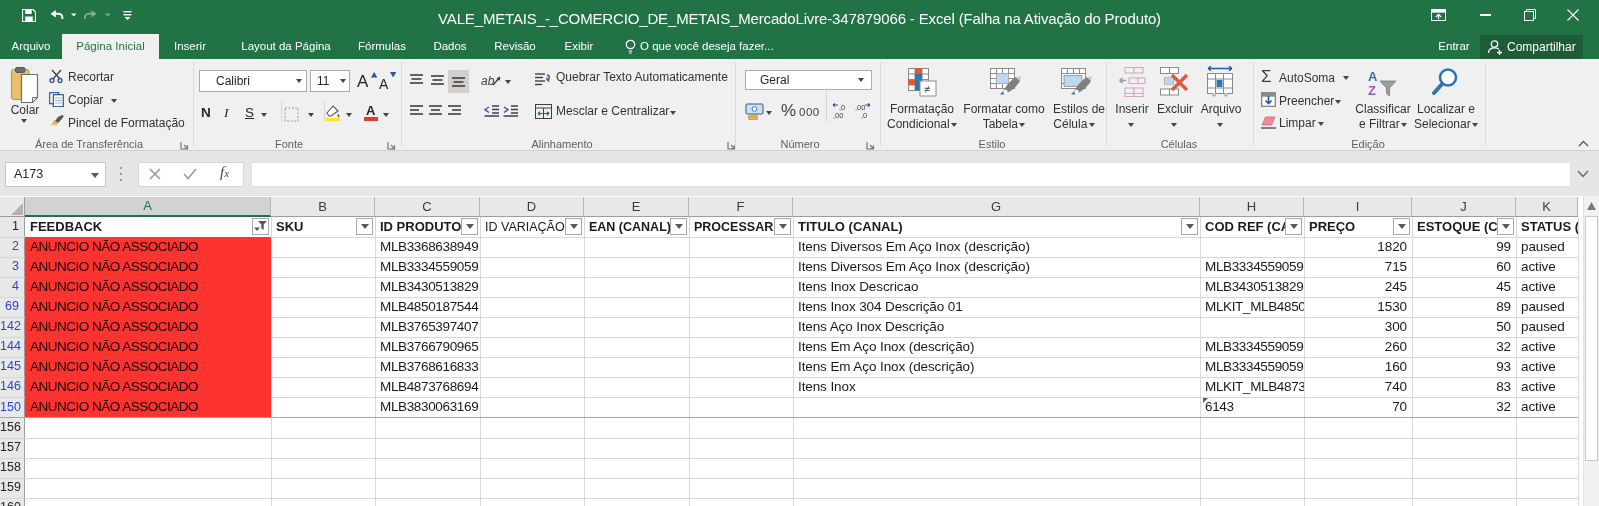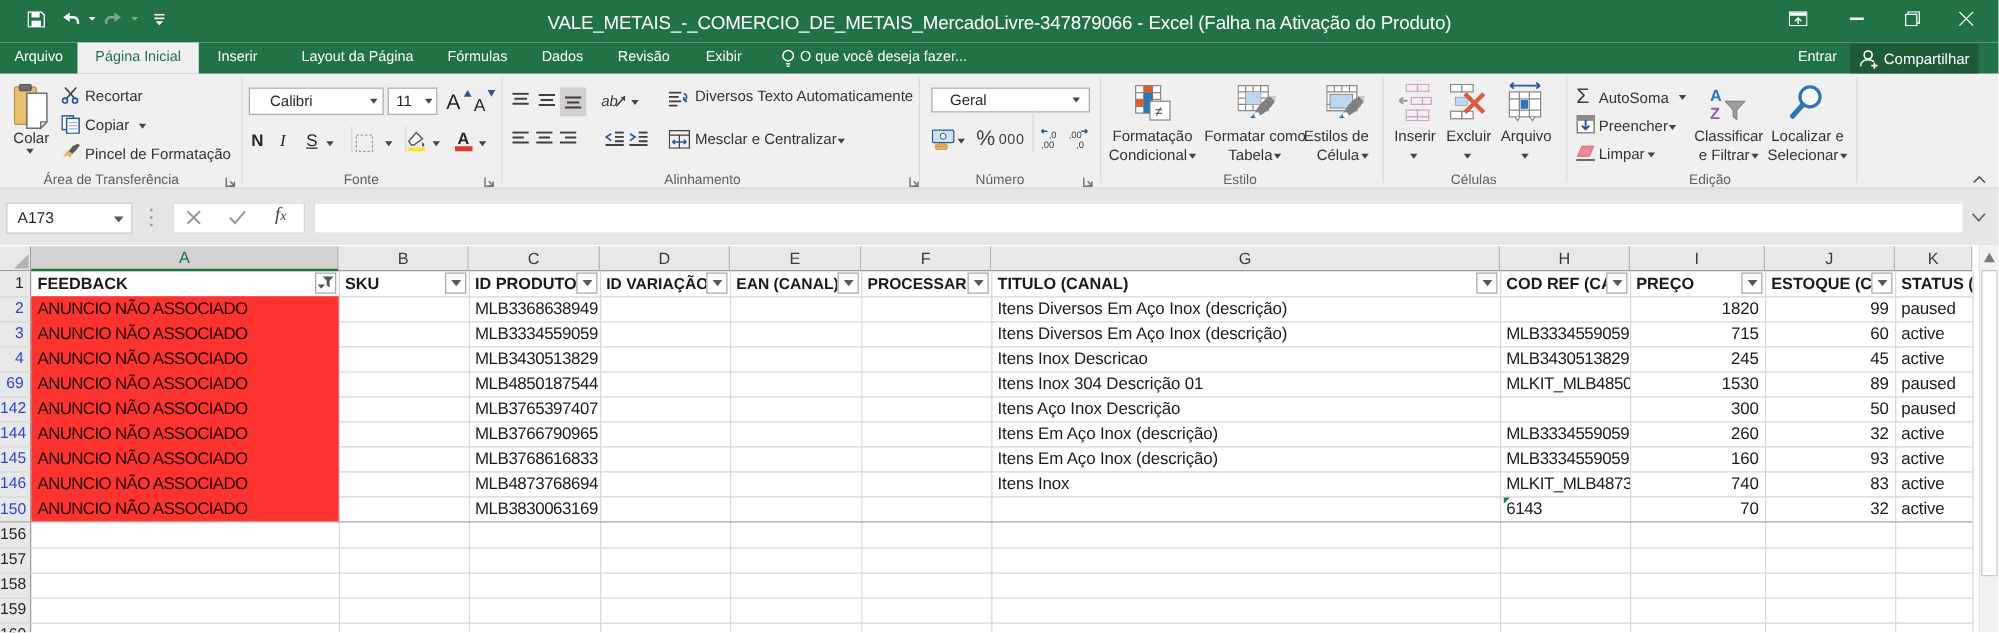--- a/index.html
+++ b/index.html
@@ -198,21 +198,21 @@
     <div class="abs caret" style="left:505px;top:21px"></div>
     <svg class="abs" style="left:535px;top:14px" width="16" height="13" viewBox="0 0 16 13">
       <g stroke="#3f3f3f" stroke-width="1.4">
           <path d="M0 1 H10"></path>
           <path d="M0 4.5 H8"></path>
           <path d="M0 8 H10"></path>
           <path d="M0 11.5 H7"></path>
         </g>
       <path d="M12 2 C15 2 15 7 12 7 M12 7 L12 4.5 M12 7 L14.5 8.5" stroke="#2b579a" stroke-width="1.3" fill="none"></path>
     </svg>
-    <div class="abs rtext" style="left:556px;top:11px">Diversos Texto Automaticamente</div>
+    <div class="abs rtext" style="left:556px;top:11px">Quebrar Texto Automaticamente</div>
     <svg class="abs" style="left:409px;top:46px" width="110 " height="13" viewBox="0 0 110 13">
       <g stroke="#3f3f3f" stroke-width="1.6">
           <path d="M1 1 H14"></path>
           <path d="M1 5 H10"></path>
           <path d="M1 9 H14"></path>
         </g>
       <g stroke="#3f3f3f" stroke-width="1.6" transform="translate(19,0)">
           <path d="M1 1 H14"></path>
           <path d="M3 5 H12"></path>
           <path d="M1 9 H14"></path>
@@ -310,21 +310,21 @@
     <div class="abs rtext" style="left:963px;top:58px;width:82px;text-align:center">Tabela <span class="caret" style="margin-left:-2px"></span></div>
     <svg class="abs" style="left:1061px;top:9px" width="32" height="30" viewBox="0 0 32 30">
       <rect x="0.5" y="0.5" width="24" height="20" fill="#fff" stroke="#8a8a8a"></rect>
       <path d="M0.5 5.5 H24.5 M6.5 0.5 V5.5 M12.5 0.5 V5.5 M18.5 0.5 V5.5 M0.5 15.5 H6 M0.5 20.5 H24.5" stroke="#8a8a8a"></path>
       <rect x="3" y="7.5" width="18" height="11" fill="#bdd7ee" stroke="#8a8a8a" stroke-width="0.8"></rect>
       <path d="M14 22 C17 16 21 12 26 9 L30 13 C27 18 23 22 17 25 Z" fill="#808080"></path>
       <path d="M26 9 L30 13 L31 8.5 Z" fill="#c9c9c9"></path>
       <path d="M17 25 C15 26.5 12 27 10 26 C12 24.5 13 23.5 14 22 Z" fill="#2e75b6"></path>
       <circle cx="15.5" cy="24" r="2.2" fill="#fff"></circle>
     </svg>
-    <div class="abs rtext" style="left:1043px;top:43px;width:62px;text-align:left">Estilos de</div>
+    <div class="abs rtext" style="left:1043px;top:43px;width:62px;text-align:right">Estilos de</div>
     <div class="abs rtext" style="left:1043px;top:58px;width:62px;text-align:center">Célula <span class="caret" style="margin-left:-2px"></span></div>
     <div class="rlabel" style="left:932px">Estilo</div>
     <div class="rsep" style="left:1106px"></div>
 
     <svg class="abs" style="left:1118px;top:8px" width="28" height="30" viewBox="0 0 28 30">
       <g fill="#f6eef4" stroke="#c8a8c2">
           <rect x="7" y="0.5" width="9" height="5.5"></rect>
           <rect x="16" y="0.5" width="9" height="5.5"></rect>
           <rect x="11" y="11" width="9" height="5.5"></rect>
           <rect x="20" y="11" width="7" height="5.5"></rect>
@@ -481,21 +481,21 @@
     <div class="abs cell" style="letter-spacing:-0.5px;left:30px;top:81px;width:240px;color:#1c0503">ANUNCIO NÃO ASSOCIADO</div>
     <div class="abs cell" style="letter-spacing:-0.5px;left:30px;top:101px;width:240px;color:#1c0503">ANUNCIO NÃO ASSOCIADO</div>
     <div class="abs cell" style="letter-spacing:-0.5px;left:30px;top:121px;width:240px;color:#1c0503">ANUNCIO NÃO ASSOCIADO</div>
     <div class="abs cell" style="letter-spacing:-0.5px;left:30px;top:141px;width:240px;color:#1c0503">ANUNCIO NÃO ASSOCIADO</div>
     <div class="abs cell" style="letter-spacing:-0.5px;left:30px;top:161px;width:240px;color:#1c0503">ANUNCIO NÃO ASSOCIADO</div>
     <div class="abs cell" style="letter-spacing:-0.5px;left:30px;top:181px;width:240px;color:#1c0503">ANUNCIO NÃO ASSOCIADO</div>
     <div class="abs cell" style="letter-spacing:-0.5px;left:30px;top:201px;width:240px;color:#1c0503">ANUNCIO NÃO ASSOCIADO</div>
     <div class="abs cell" style="letter-spacing:-0.5px;left:30px;top:21px;width:222px;font-weight:bold;font-size:13px;letter-spacing:0;color:#1a1a1a">FEEDBACK</div>
     <div class="abs cell" style="left:276px;top:21px;width:80px;font-weight:bold;font-size:13px;letter-spacing:0;color:#1a1a1a">SKU</div>
     <div class="abs cell" style="letter-spacing:-0.35px;left:380px;top:21px;width:81px;font-weight:bold;font-size:13px;letter-spacing:0;color:#1a1a1a">ID PRODUTO P</div>
-    <div class="abs cell" style="left:485px;top:21px;width:80px;font-weight:bold;font-size:12.5px;letter-spacing:0;color:#1a1a1a">ID VARIAÇÃO</div>
+    <div class="abs cell" style="left:485px;top:21px;width:80px;font-weight:normal;font-size:12.5px;letter-spacing:0;color:#1a1a1a">ID VARIAÇÃO</div>
     <div class="abs cell" style="left:589px;top:21px;width:81px;font-weight:bold;font-size:12.5px;letter-spacing:0;color:#1a1a1a">EAN (CANAL)</div>
     <div class="abs cell" style="left:694px;top:21px;width:80px;font-weight:bold;font-size:12.5px;letter-spacing:0;color:#1a1a1a">PROCESSAR</div>
     <div class="abs cell" style="left:798px;top:21px;width:383px;font-weight:bold;font-size:13px;letter-spacing:0;color:#1a1a1a">TITULO (CANAL)</div>
     <div class="abs cell" style="letter-spacing:-0.35px;left:1205px;top:21px;width:80px;font-weight:bold;font-size:13px;letter-spacing:0;color:#1a1a1a">COD REF (CAN</div>
     <div class="abs cell" style="left:1309px;top:21px;width:84px;font-weight:bold;font-size:13px;letter-spacing:0;color:#1a1a1a">PREÇO</div>
     <div class="abs cell" style="left:1417px;top:21px;width:80px;font-weight:bold;font-size:13px;letter-spacing:0;color:#1a1a1a">ESTOQUE (CA</div>
     <div class="abs cell" style="left:1521px;top:21px;width:58px;font-weight:bold;font-size:13px;letter-spacing:0;color:#1a1a1a">STATUS (C</div>
     <div class="ddbox" style="left:252px;top:22px"></div>
     <svg class="abs" style="left:254px;top:25px" width="13" height="12" viewBox="0 0 13 12">
         <path d="M4 0 L13 0 L9.7 3.5 L9.7 9 L7.3 7.2 L7.3 3.5 Z" fill="#595959"></path>

